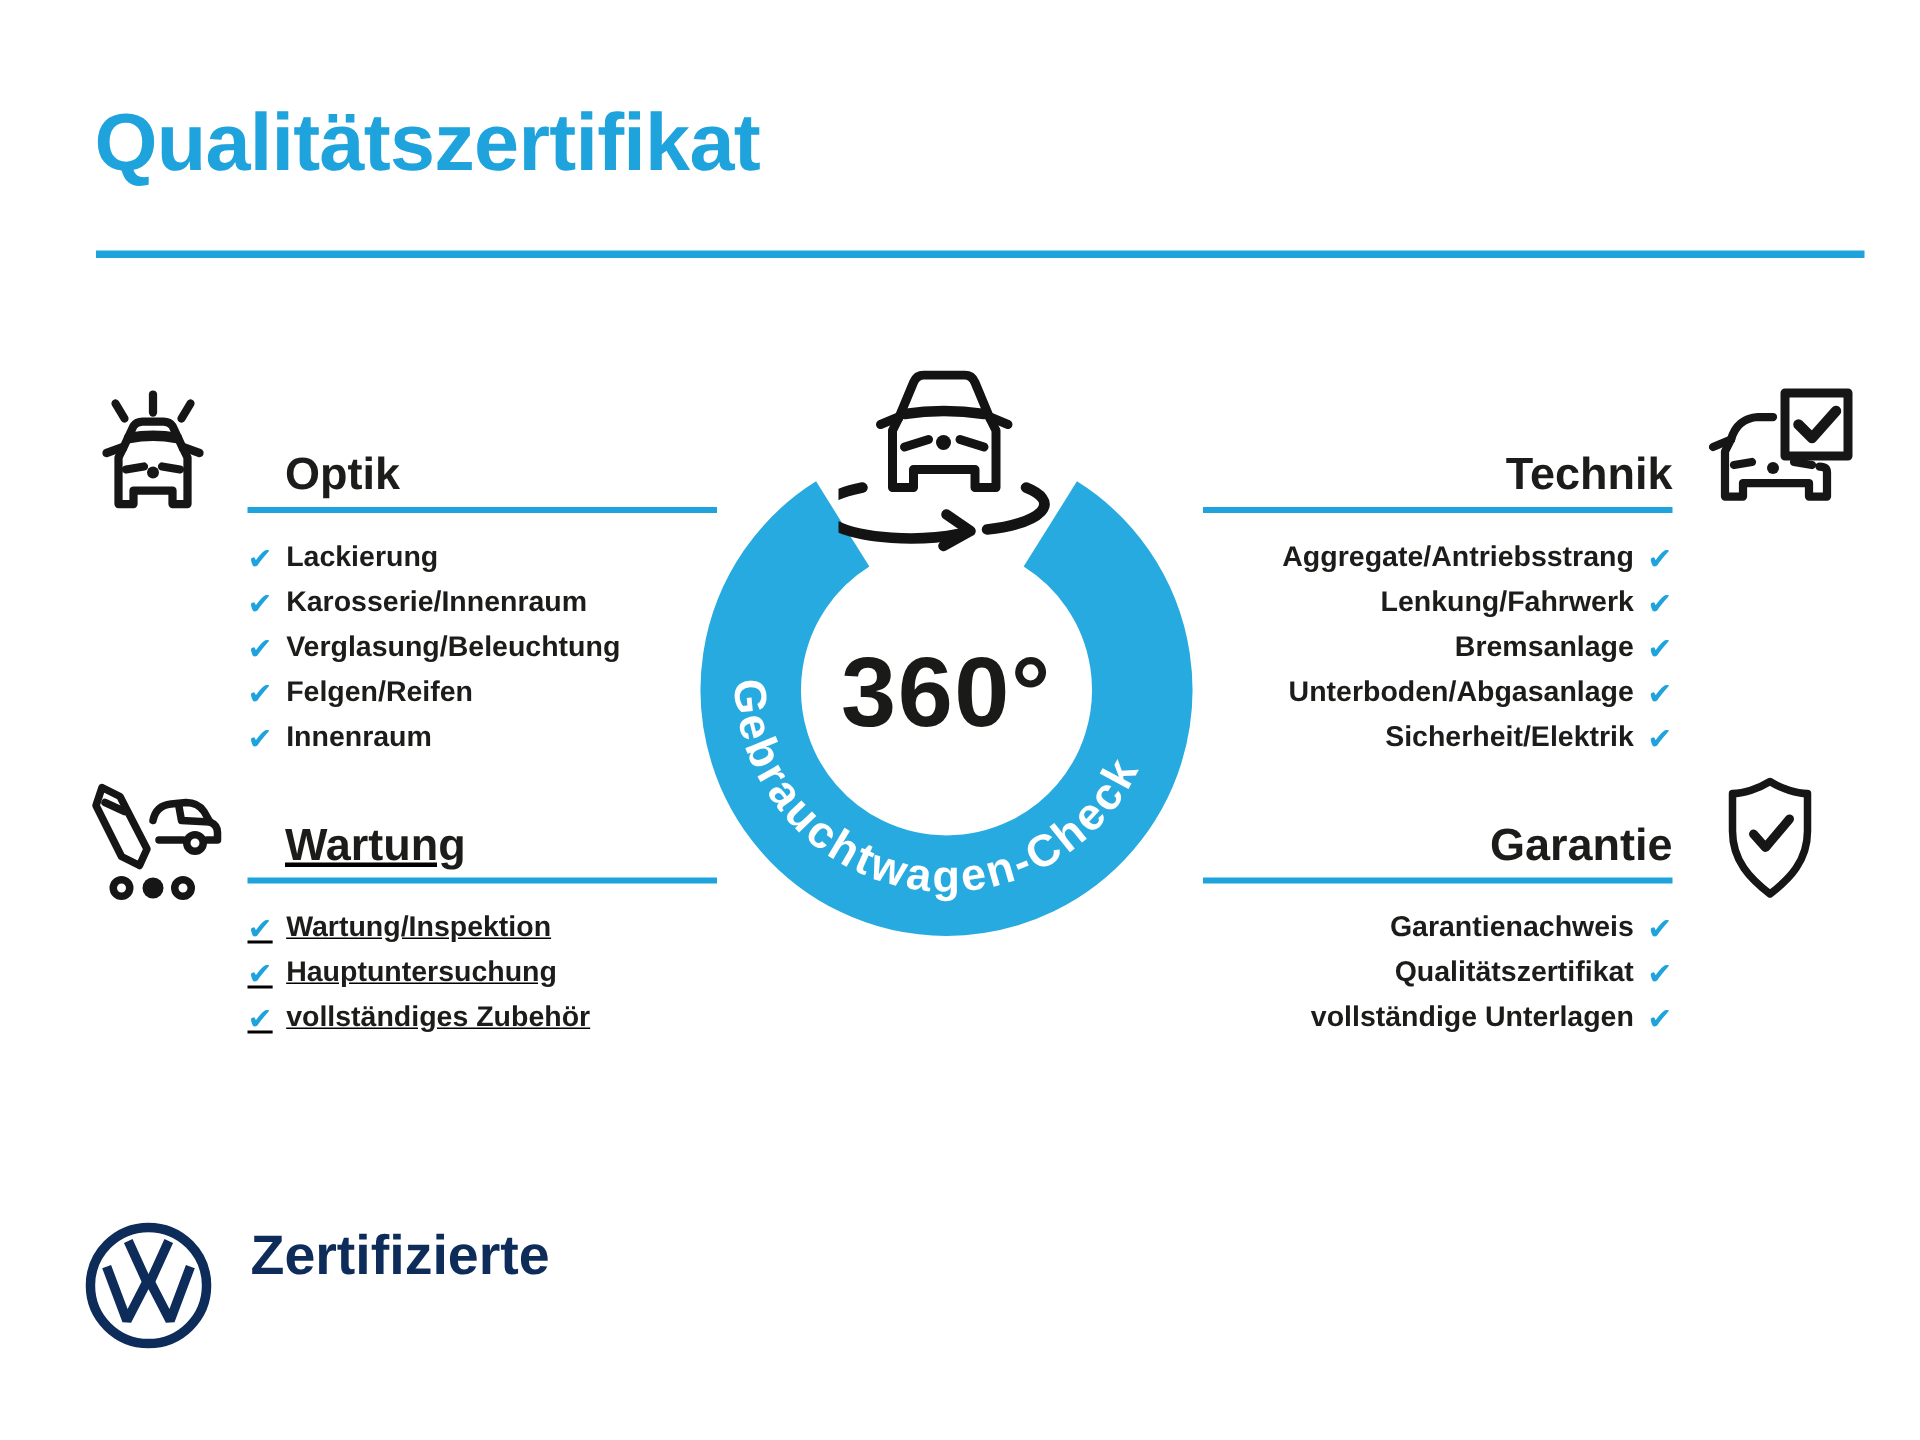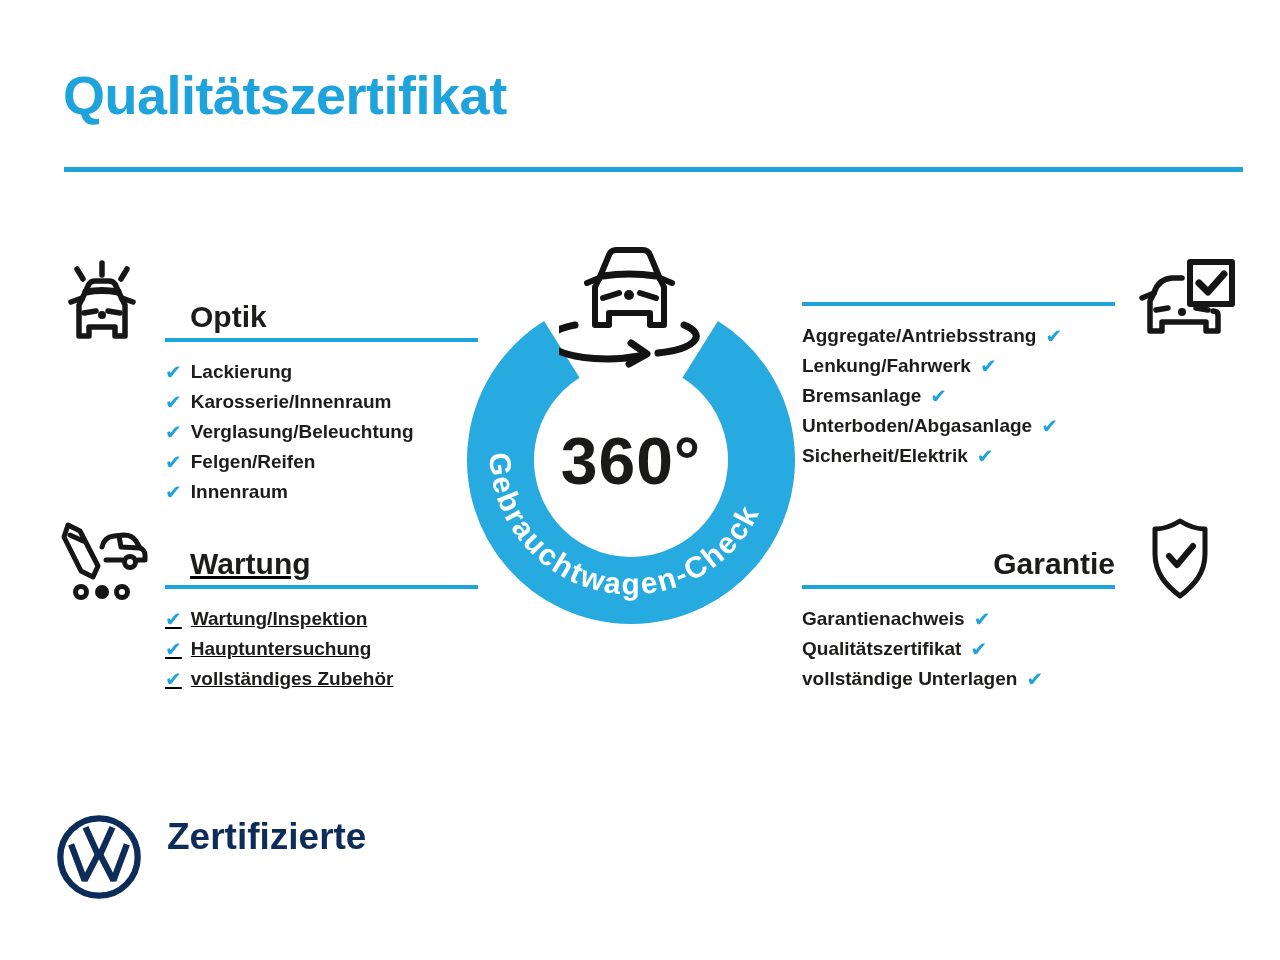--- a/index.html
+++ b/index.html
@@ -40,21 +40,21 @@
   .sec-title{
     font-size:30px;font-weight:bold;color:var(--text-dark);
     height:36px;line-height:36px;margin-left:25px;
   }
   .sec-rule{height:4px;background:var(--accent);margin-top:3px;}
   .sec-list{margin-top:15px;}
   .row{
     display:flex;align-items:center;height:30px;
     font-size:19px;font-weight:bold;color:var(--text-dark);
   }
-  .row-right{}
+  .row-right{justify-content:flex-end;}
   .chk{
     font-family:"DejaVu Sans",sans-serif;
     font-size:20px;color:var(--accent);line-height:1;
   }
   .row .chk{margin-right:9px;}
   .row-right .chk{margin-left:9px;margin-right:0;}
 
   
   .icon svg{display:block;}
   #icon-optik{left:56px;top:256px;}
@@ -138,20 +138,21 @@
     <path d="M22 36 Q26 22 40 21 L50 21"></path>
     <path d="M10 41 L22 36"></path>
     <path d="M22 36 L18 44 L18 74 L30 74 L30 65 L74 65 L74 74 L86 74 L86 58 Q86 54 81 54"></path>
     <path d="M24 53 L36 51"></path>
       <path d="M64 51 L76 53"></path>
     <circle cx="50" cy="55" r="4" fill="#161616" stroke="none"></circle>
   </svg>
 </div>
 
 <div class="abs section" id="sec-technik">
+  <div class="sec-title">Technik</div>
   <div class="sec-rule"></div>
   <div class="sec-list">
     <div class="row row-right">
         <span>Aggregate/Antriebsstrang</span>
         <span class="chk">✔</span>
       </div>
     <div class="row row-right">
         <span>Lenkung/Fahrwerk</span>
         <span class="chk">✔</span>
       </div>

